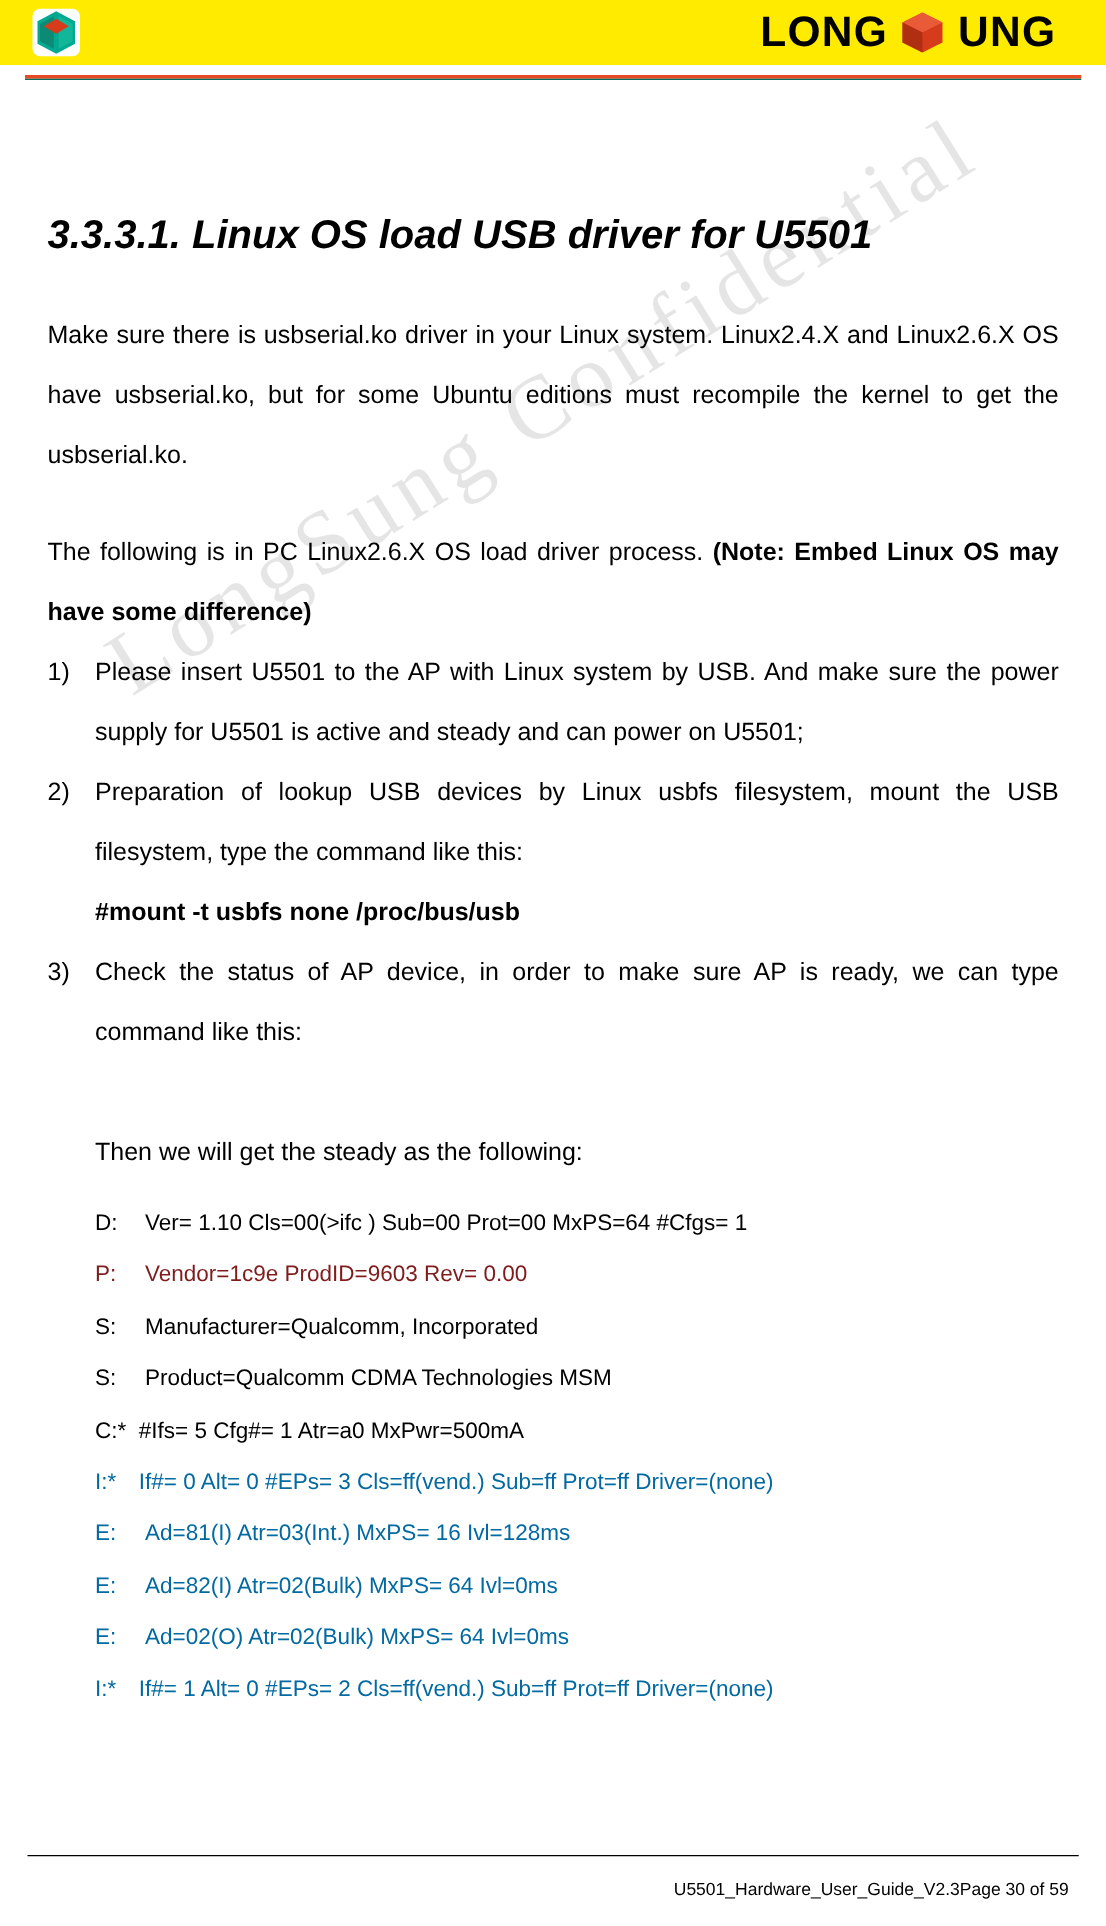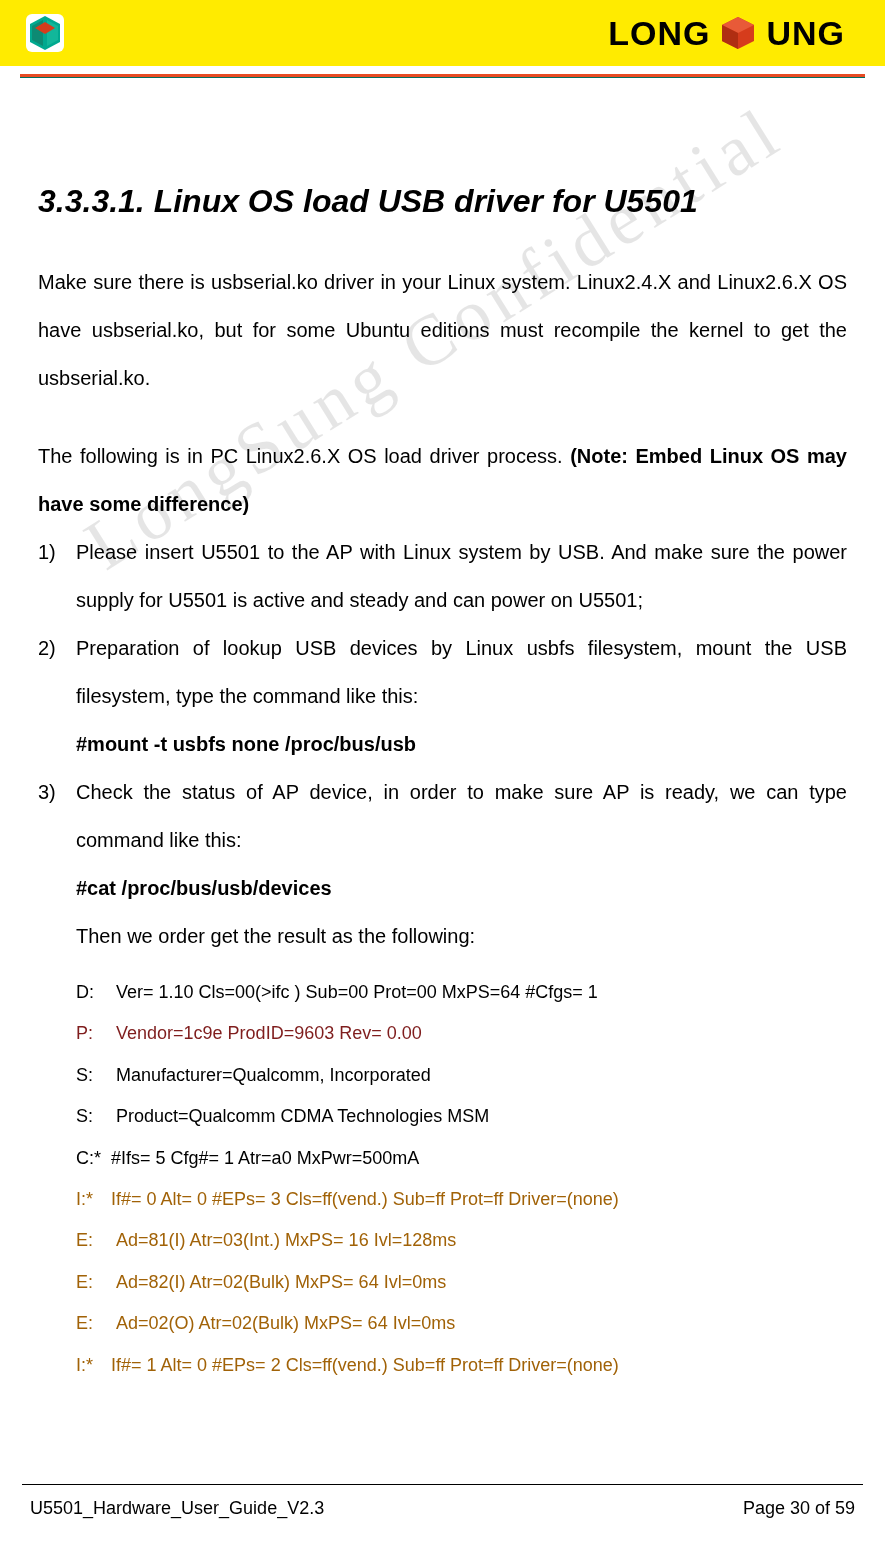--- a/index.html
+++ b/index.html
@@ -5,21 +5,21 @@
     * { margin: 0; padding: 0; box-sizing: border-box; }
     body {
       width: 885px;
       height: 1541px;
       font-family: Verdana, Arial, sans-serif;
       background: #fff;
       position: relative;
     }
     .header-band {
       width: 100%;
-      height: 66px;
+      height: 52px;
       background: #ffeb00;
       display: flex;
       align-items: center;
       justify-content: space-between;
       padding: 0 40px 0 20px;
     }
     .logo-left {
       display: flex;
       align-items: center;
     }
@@ -105,37 +105,37 @@
     .device-line {
       font-size: 18px;
       line-height: 2.3;
       font-family: Verdana, Arial, sans-serif;
     }
     .device-line .prefix {
       display: inline-block;
       min-width: 30px;
     }
     .red { color: #7f1d1d; }
-    .blue { color: #a16207; }
+    .blue { color: #0369a1; }
     .footer-rule {
       position: absolute;
       bottom: 56px;
       left: 22px;
       right: 22px;
       height: 1px;
       background: #000;
     }
     .footer {
       position: absolute;
       bottom: 22px;
       left: 30px;
       right: 30px;
       display: flex;
-      justify-content: space-between;
-      font-size: 18px;
+      justify-content: flex-end;
+      font-size: 14px;
       margin-top: 32px;
     }
     .intro-note {
       font-size: 20px;
       line-height: 2.4;
       text-align: justify;
     }
   </style>
 </head>
 <body>
@@ -184,22 +184,22 @@
       <span>Please insert U5501 to the AP with Linux system by USB. And make sure the power supply for U5501 is active and steady and can power on U5501;</span>
     </li>
     <li>
       <span class="num">2)</span>
       <span>Preparation of lookup USB devices by Linux usbfs filesystem, mount the USB filesystem, type the command like this:</span><br>
       <span class="strong">#mount -t usbfs none /proc/bus/usb</span>
     </li>
     <li>
       <span class="num">3)</span>
       <span>Check the status of AP device, in order to make sure AP is ready, we can type command like this:</span><br>
-      <span class="strong">#cat /proc/bus/usb/devices</span><br>
-      <span>Then we order get the result as the following:</span>
+      <br>
+      <span>Then we will get the steady as the following:</span>
     </li>
   </ol>
 
   <div class="device-output">
     <div class="device-line"><span class="prefix">D:</span>&nbsp;<span> Ver= 1.10 Cls=00(&gt;ifc ) Sub=00 Prot=00 MxPS=64 #Cfgs=   1</span></div>
     <div class="device-line red"><span class="prefix">P:</span>&nbsp;&nbsp;<span>Vendor=1c9e ProdID=9603 Rev= 0.00</span></div>
     <div class="device-line"><span class="prefix">S:</span>&nbsp;&nbsp;<span>Manufacturer=Qualcomm, Incorporated</span></div>
     <div class="device-line"><span class="prefix">S:</span>&nbsp;&nbsp;<span>Product=Qualcomm CDMA Technologies MSM</span></div>
     <div class="device-line"><span class="prefix">C:*</span>&nbsp;<span>#Ifs= 5 Cfg#= 1 Atr=a0 MxPwr=500mA</span></div>
     <div class="device-line blue"><span class="prefix">I:*</span>&nbsp;<span>If#= 0 Alt= 0 #EPs= 3 Cls=ff(vend.) Sub=ff Prot=ff Driver=(none)</span></div>

